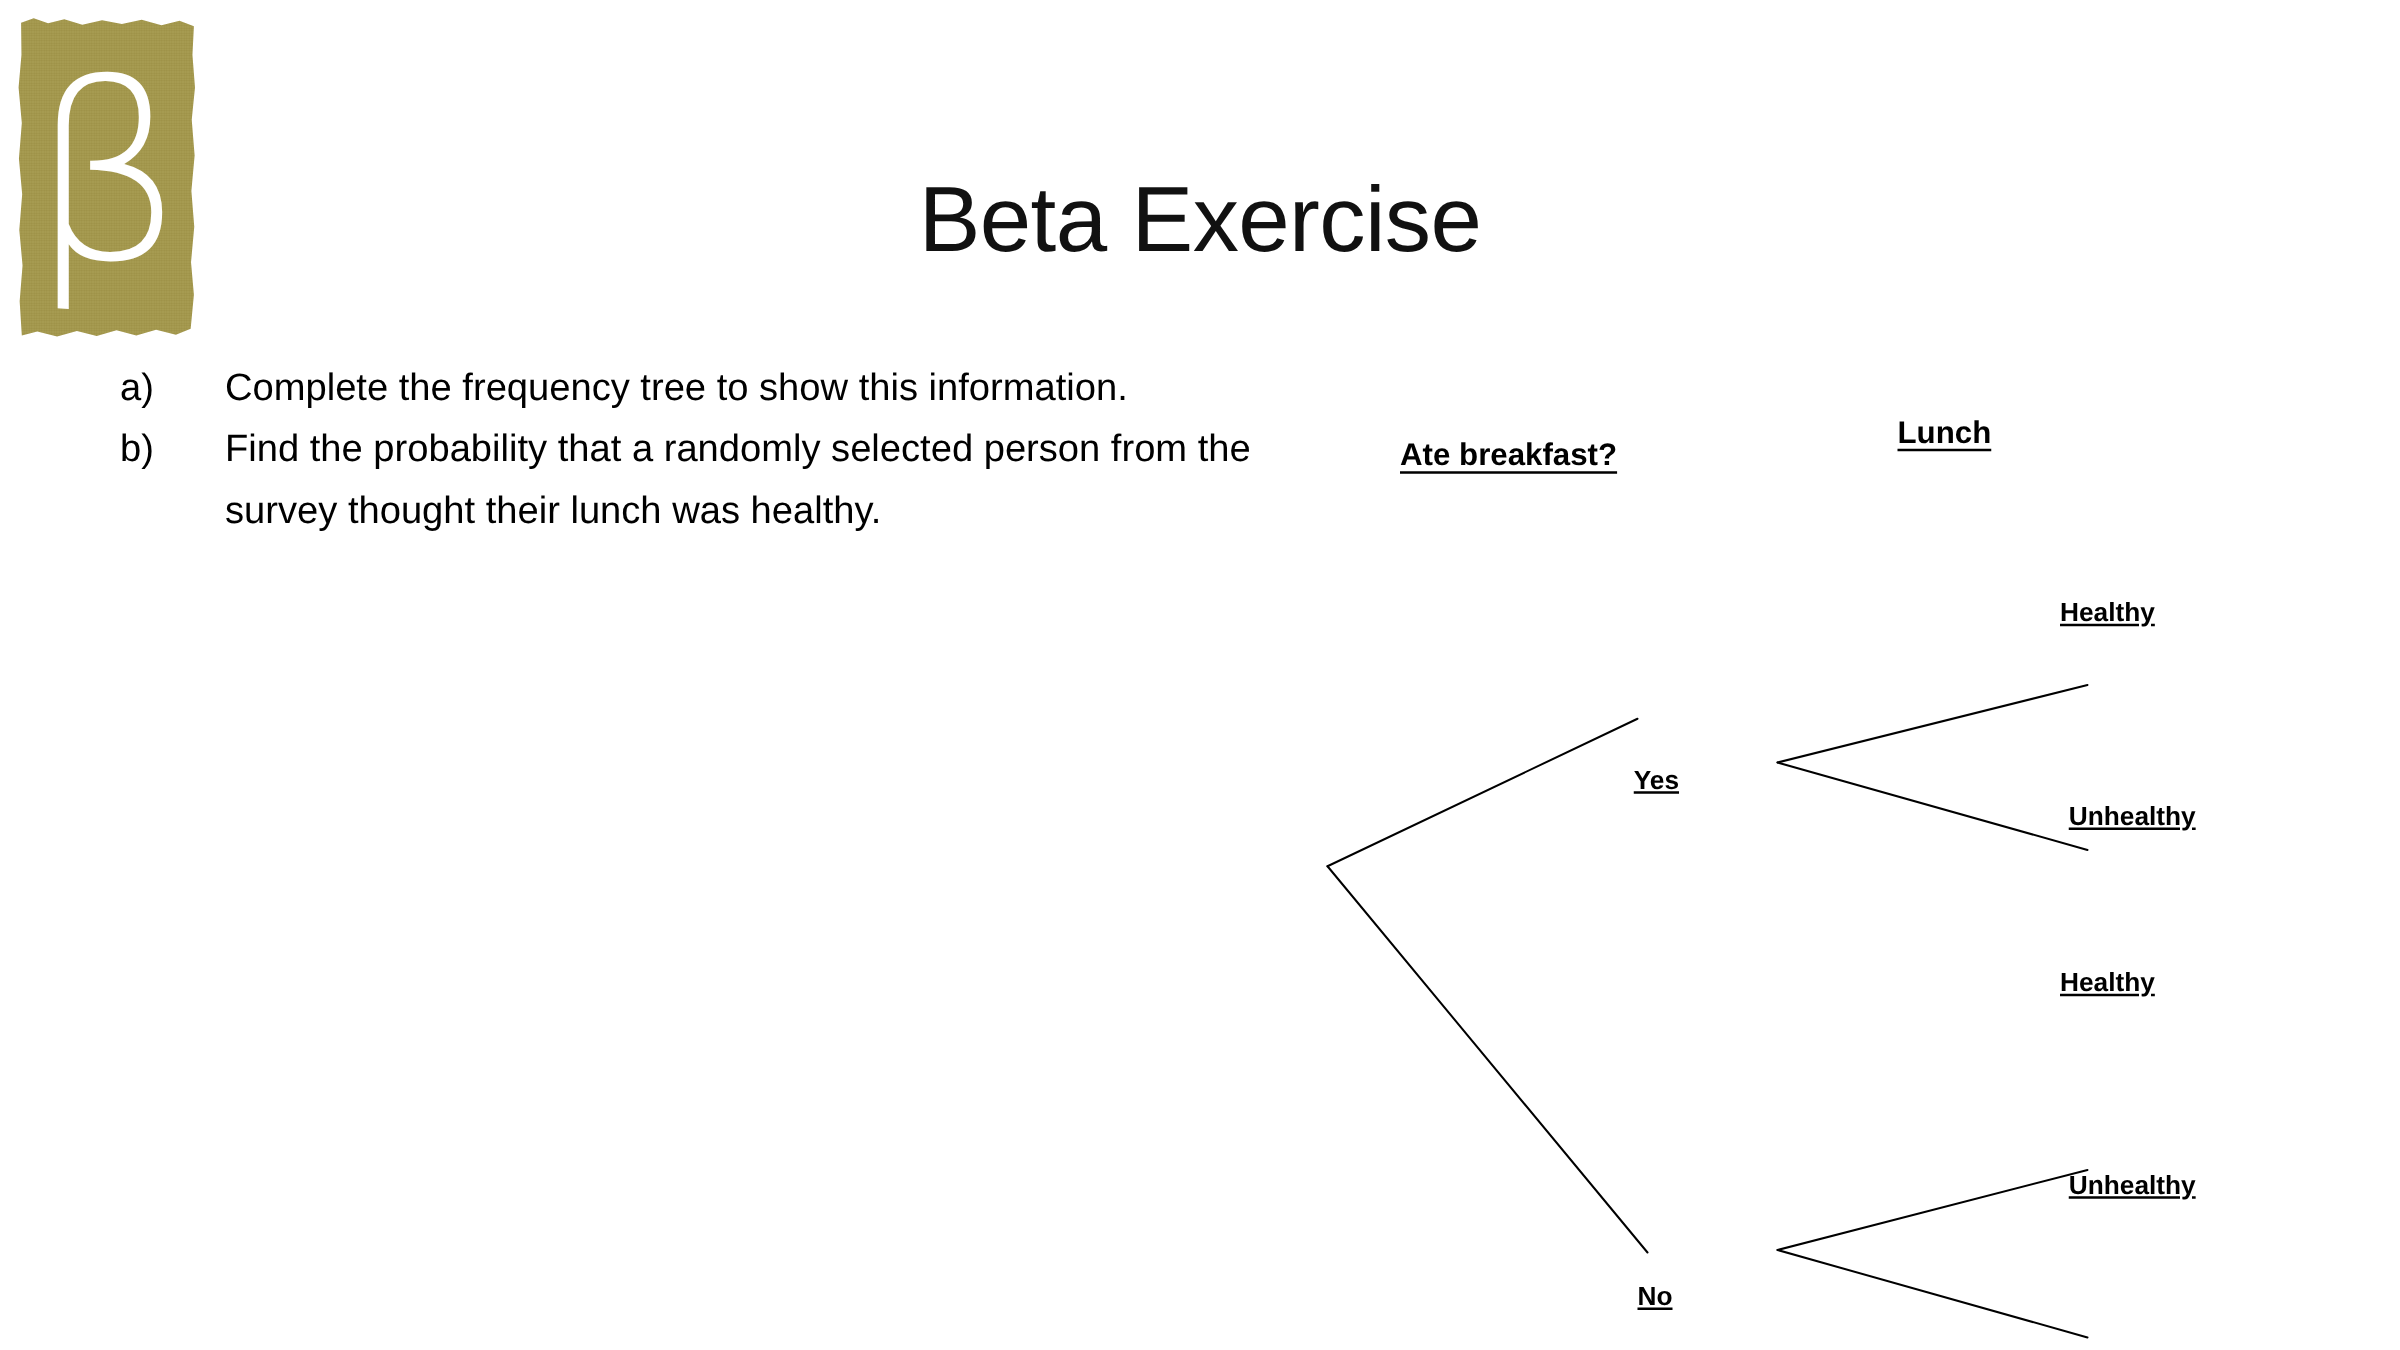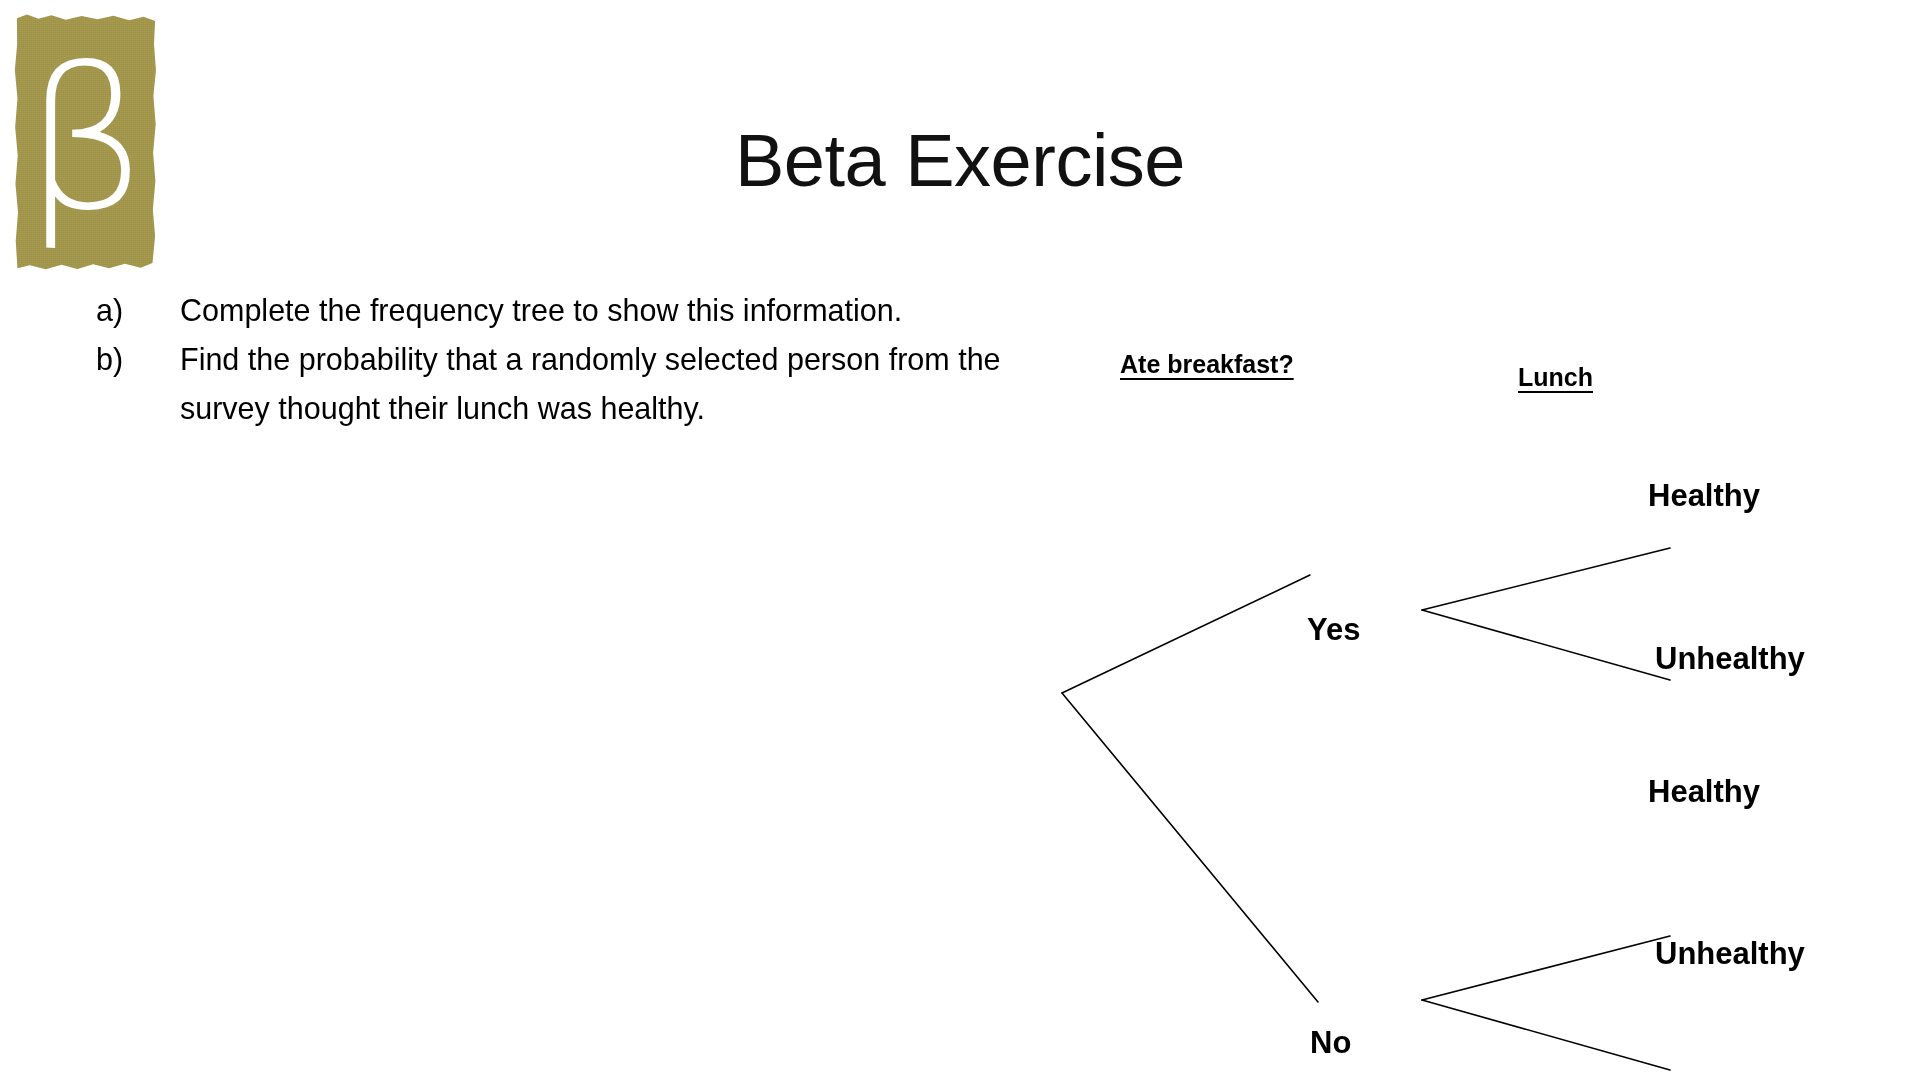--- a/index.html
+++ b/index.html
@@ -61,21 +61,21 @@
     font-weight: 300;
     font-size: 196px;
     line-height: 1;
     color: #ffffff;
   }
 
   
   #slide-title {
     position: absolute;
     left: 0; right: 0;
-    top: 71px;
+    top: 86px;
     text-align: center;
     font-family: "Liberation Sans", sans-serif;
     font-weight: 300;
     font-size: 74px;
     line-height: 1.08;
     letter-spacing: -0.5px;
     color: #111111;
   }
 
   
@@ -133,26 +133,27 @@
     font-weight: bold;
     font-size: 25px;
     line-height: 1;
     text-decoration: underline;
     text-underline-offset: 5px;
     white-space: nowrap;
   }
   #frequency-tree .node-label {
     position: absolute;
     font-weight: bold;
-    font-size: 31px;
+    font-size: 21px;
     line-height: 1;
     white-space: nowrap;
+    text-decoration: underline;
   }
   .pos-head-breakfast { left: 80px;  top: 22px; }
-  .pos-head-lunch     { left: 478px; top: 35px; }
+  .pos-head-lunch     { left: 478px; top: 4px; }
   .pos-yes            { left: 267px; top: 284px; }
   .pos-no             { left: 270px; top: 664px; margin-top: 33px; }
   .pos-leaf-1         { left: 608px; top: 150px; }
   .pos-leaf-2         { left: 615px; top: 313px; }
   .pos-leaf-3         { left: 608px; top: 446px; }
   .pos-leaf-4         { left: 615px; top: 608px; }
 </style>
 </head>
 <body>
 

